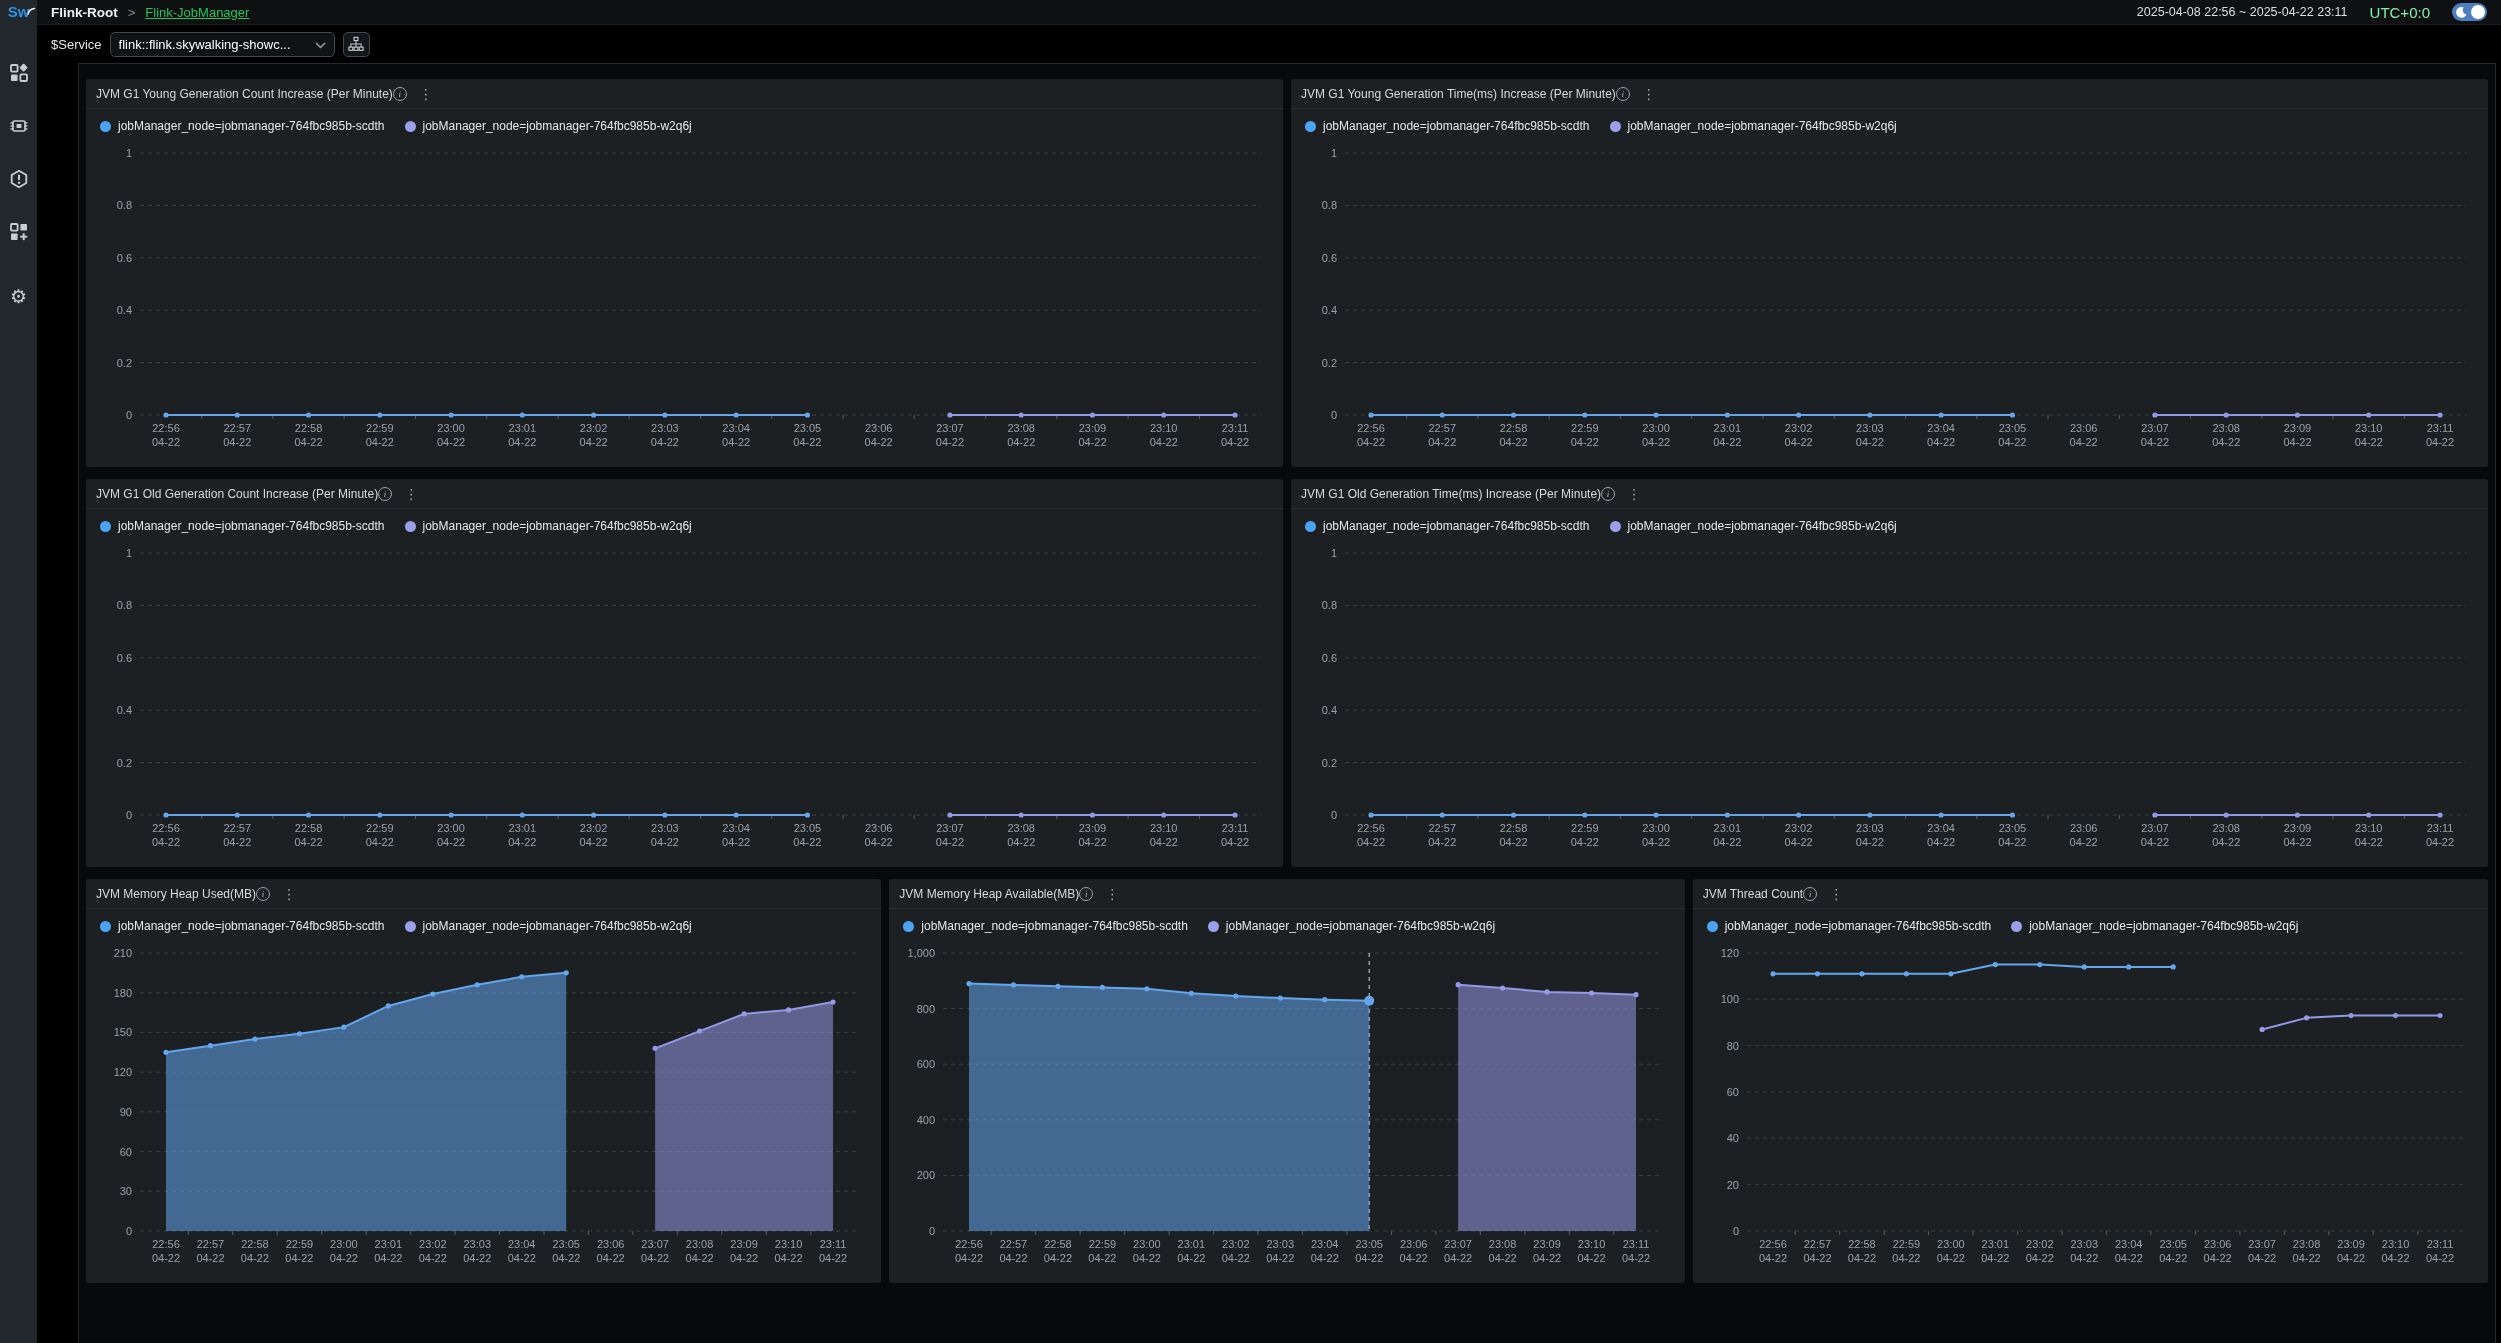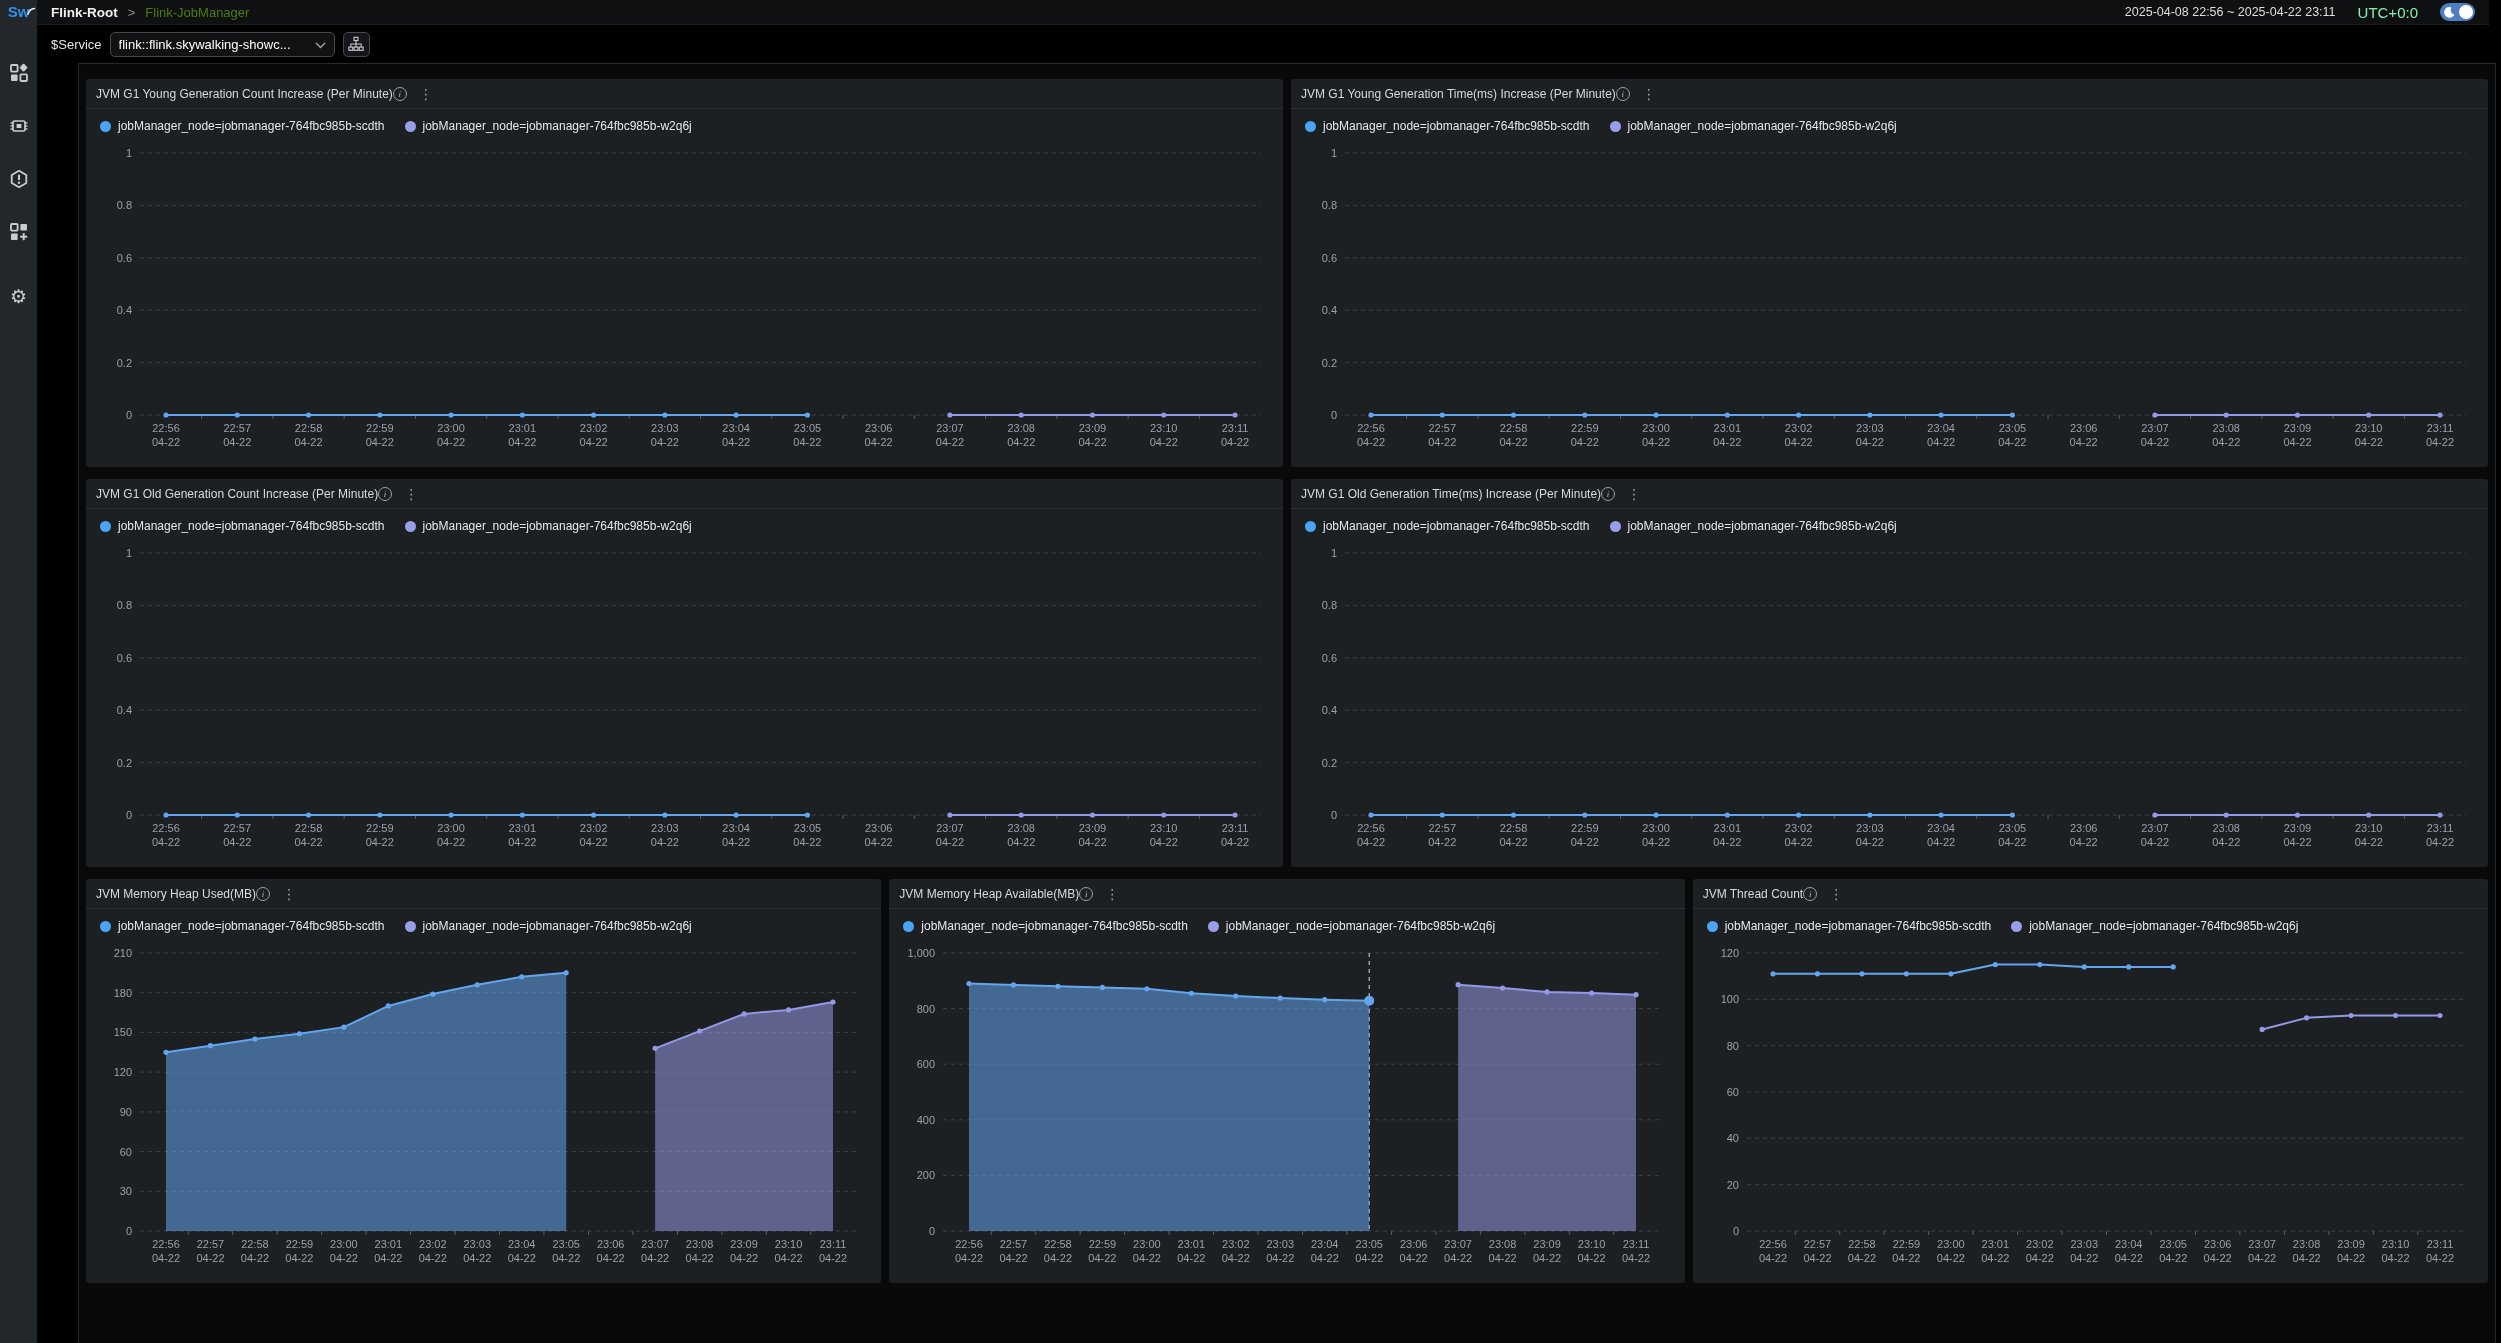--- a/index.html
+++ b/index.html
@@ -9,25 +9,25 @@
   
   .sidebar { position:absolute; left:0; top:0; bottom:0; width:37px; background:#22272c; z-index:5;
     display:flex; flex-direction:column; align-items:center; }
   .logo { margin-top:3px; font-weight:bold; font-size:15px; color:#2f93e8; position:relative; height:22px; }
   .logo .crescent { position:absolute; right:-7px; top:-2px; }
   .side-icons { margin-top:38px; display:flex; flex-direction:column; align-items:center; gap:33px; }
   .side-icon { width:20px; height:20px; display:flex; align-items:center; justify-content:center; cursor:pointer; }
   .side-icon.gear { font-size:19px; color:#c9ccd1; line-height:20px; margin-top:12px; }
 
   
-  .topbar { position:absolute; left:37px; right:12px; top:0; height:25px; background:#0e1012;
+  .topbar { position:absolute; left:37px; right:0; top:0; height:25px; background:#0e1012;
     display:flex; align-items:center; padding:0 14px; border-bottom:1px solid #1a1c1e; }
   .crumb-root { font-size:13.5px; font-weight:bold; color:#f0f1f2; }
   .crumb-sep { margin:0 10px; color:#8a8f94; font-size:13px; }
-  .crumb-page { font-size:13px; color:#4d7c0f; }
+  .crumb-page { font-size:13px; color:#22c55e;text-decoration:underline; }
   .topbar-right { margin-left:auto; display:flex; align-items:center; gap:22px; }
   .time-range { font-size:12.5px; color:#dcdee0; cursor:pointer; }
   .tz { font-size:15px; color:#86efac; }
   .toggle { width:35px; height:18px; border-radius:9px; background:#4d7fc0; position:relative; cursor:pointer; }
   .toggle .knob { position:absolute; right:2px; top:2px; width:14px; height:14px; border-radius:50%; background:#fff; }
   .toggle .moon { position:absolute; left:3px; top:2px; }
 
   
   .servicebar { position:absolute; left:37px; right:0; top:25px; height:38px; background:#000;
     display:flex; align-items:center; padding-left:14px; gap:8px; }

